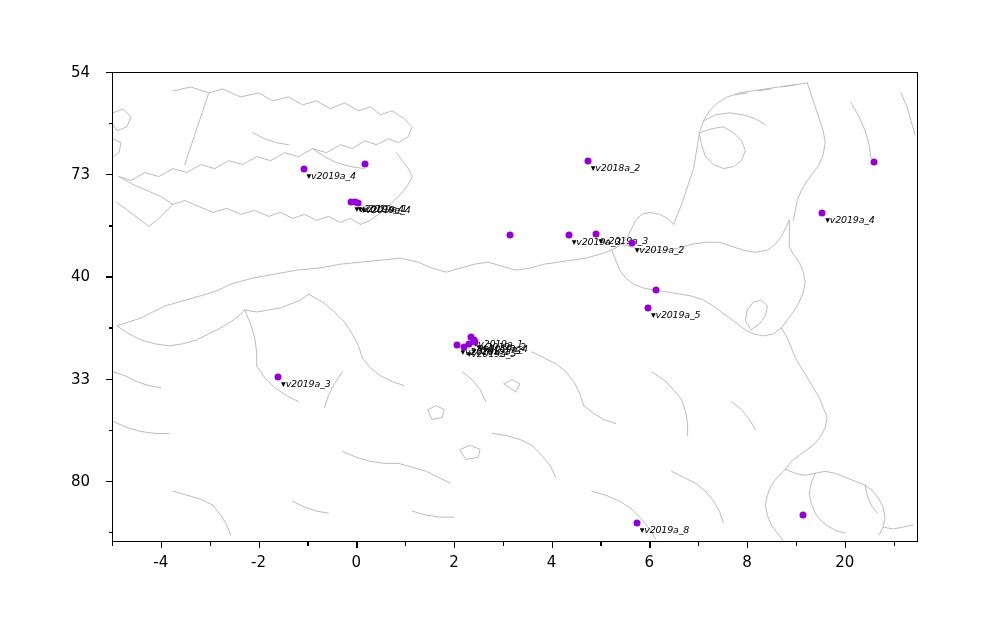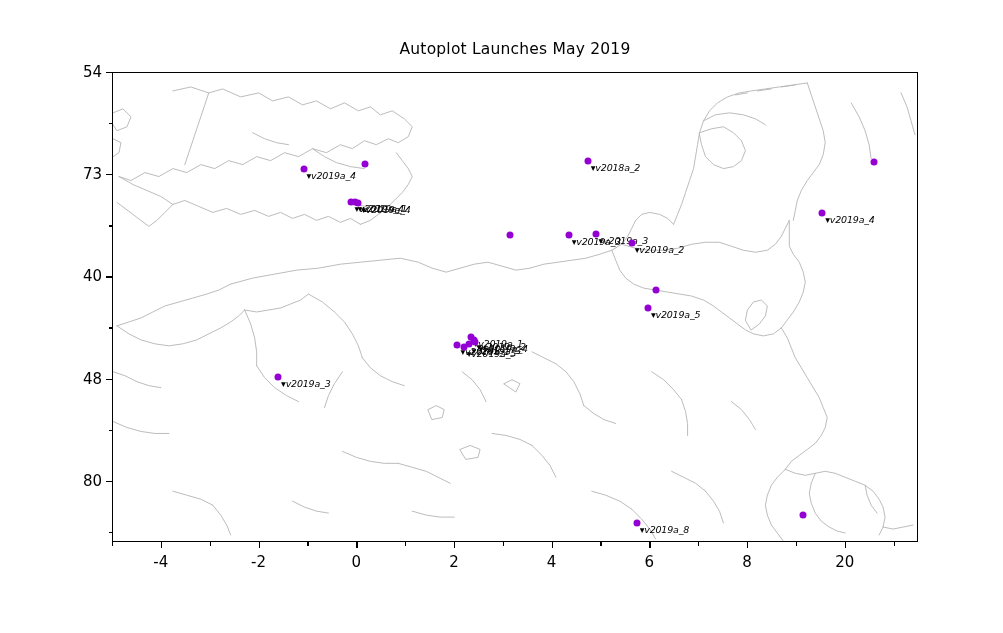--- a/index.html
+++ b/index.html
@@ -69,21 +69,21 @@
   .tick-x-minor { top: 0px; width: 1.3px; height: 3.5px; }
 
   .ticklabel {
     position: absolute;
     font-size: 15px;
     color: #000000;
     white-space: nowrap;
   }
   .ticklabel-y {
     text-align: left;
-    right: 0;
+    right: 12px;
     transform: translateY(-50%);
   }
   .ticklabel-x {
     transform: translateX(-50%);
   }
 
   #ytick-layer, #xtick-layer {
     position: absolute;
   }
   #ytick-layer {
@@ -123,21 +123,20 @@
     white-space: nowrap;
     transform: translateY(-50%);
     letter-spacing: -0.2px;
   }
 </style>
 </head>
 <body>
 
 <div id="figure">
 
-  <div id="plot-title">Autoplot Launches May 2019</div>
 
   <div id="axes">
     <svg id="map-svg" viewBox="0 0 806 470" preserveAspectRatio="none">
       <g fill="none" stroke="#b4b4b4" stroke-width="0.9" stroke-linejoin="round" stroke-linecap="round">
 
         <path d="M60 18 L78 14 L96 20 L110 16 L128 24 L146 20 L160 28 L176 24 L190 32
                  L204 28 L218 36 L232 30 L246 38 L258 34 L268 42 L280 38 L292 46
                  L300 54 L296 64 L286 70 L276 66 L264 72 L252 68 L240 76 L228 72
                  L214 80 L200 76 L186 84 L172 80 L158 88 L144 84 L130 92 L116 88
                  L102 96 L88 92 L74 100 L60 96 L46 104 L32 100 L18 108 L6 104"></path>
@@ -289,21 +288,21 @@
       </div>
   </div>
 
   <div id="ytick-layer">
       <div class="tick tick-y-major" style="top: 408.696px;"></div>
       <div class="ylabel-box" style="top: 408.696px;">
         <div class="ticklabel ticklabel-y">80</div>
       </div>
       <div class="tick tick-y-major" style="top: 306.522px;"></div>
       <div class="ylabel-box" style="top: 306.522px;">
-        <div class="ticklabel ticklabel-y">48</div>
+        <div class="ticklabel ticklabel-y">33</div>
       </div>
       <div class="tick tick-y-major" style="top: 204.348px;"></div>
       <div class="ylabel-box" style="top: 204.348px;">
         <div class="ticklabel ticklabel-y">40</div>
       </div>
       <div class="tick tick-y-major" style="top: 102.174px;"></div>
       <div class="ylabel-box" style="top: 102.174px;">
         <div class="ticklabel ticklabel-y">73</div>
       </div>
       <div class="tick tick-y-major" style="top: 0px;"></div>

